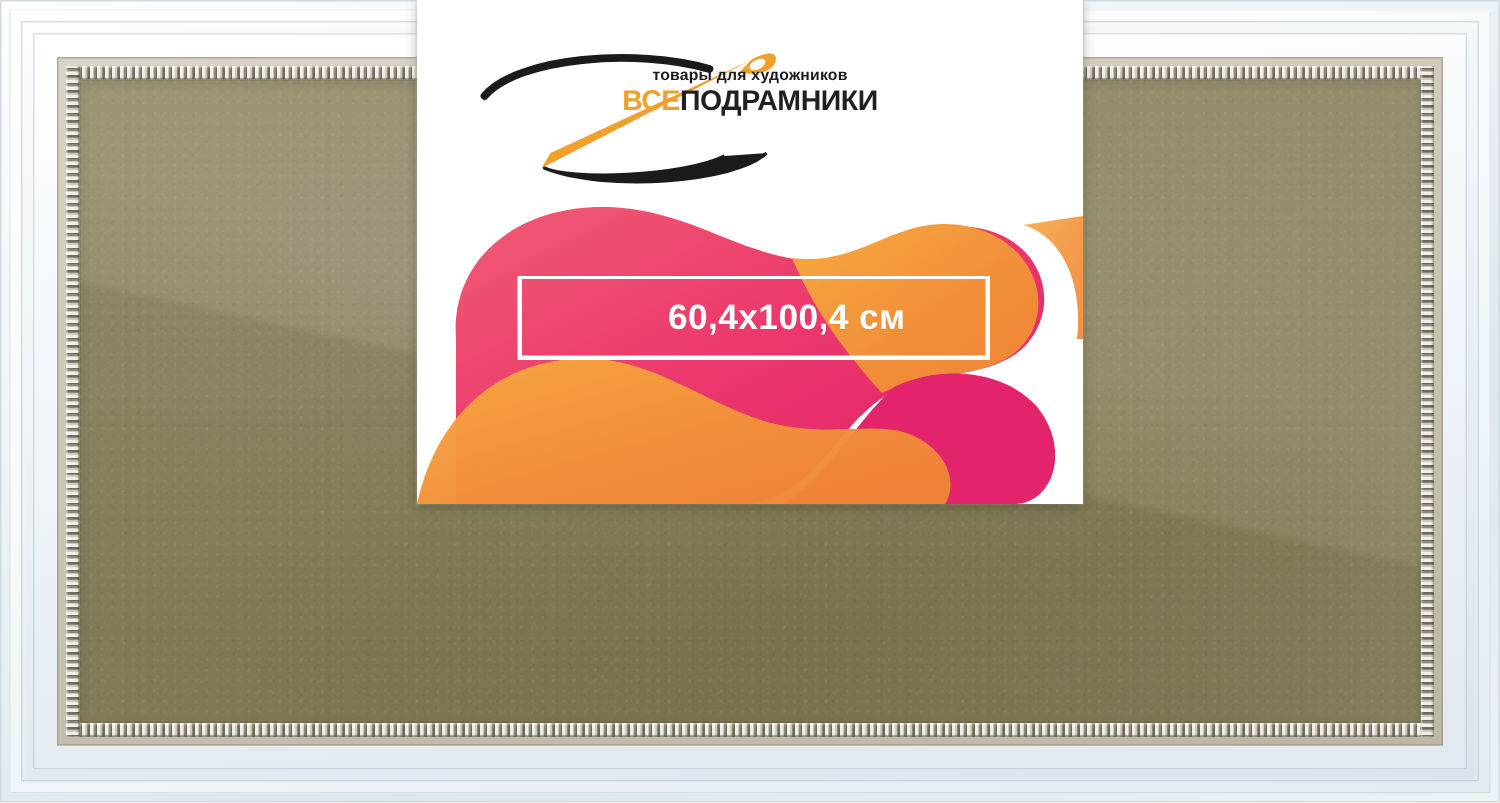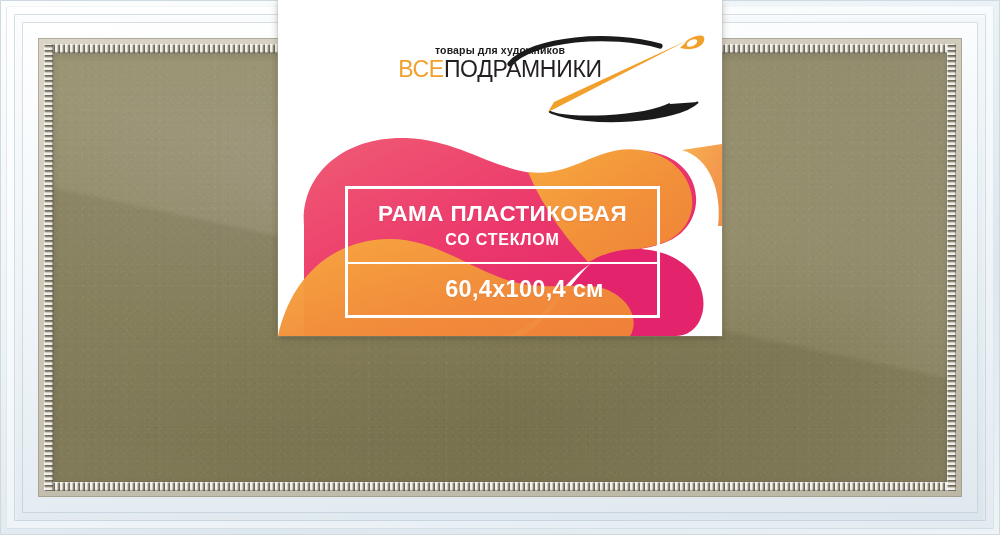--- a/index.html
+++ b/index.html
@@ -146,21 +146,21 @@
     left:278px;top:0px;
     width:444px;height:336px;
     background:#ffffff;
     overflow:hidden;
     box-shadow:0 2px 7px rgba(40,36,24,.30), 0 0 0 1px rgba(200,195,180,.25);
   }
   .card-logo{
     position:absolute;
     left:0;right:0;top:22px;
     height:108px;
-    display:flex;align-items:center;justify-content:flex-end;padding-left:27px;
+    display:flex;align-items:center;justify-content:flex-start;padding-left:27px;
   }
   .card-logo svg{display:block;}
 
   .card-art{
     position:absolute;
     left:0;right:0;top:130px;bottom:0;
     overflow:hidden;
   }
   .card-art svg{display:block;width:100%;height:100%;}
 
@@ -253,21 +253,21 @@
 
         <path d="M196 12 L 64 80 L 56 84 L 62 74 Z" fill="#F2A02C"></path>
 
         <path d="M196 12 C 206 6, 214 6, 212 13 C 210 20, 198 23, 188 20 Z" fill="#F2A02C"></path>
         <ellipse cx="200" cy="15" rx="6.5" ry="4" fill="#ffffff" transform="rotate(-28 200 15)"></ellipse>
         <ellipse cx="200" cy="15" rx="6.5" ry="4" fill="none" stroke="#F2A02C" stroke-width="1.6" transform="rotate(-28 200 15)"></ellipse>
       </svg>
 
       <div style="position:absolute;left:0;right:0;top:22px;text-align:center;">
         <div style="font-size:10.5px;font-weight:bold;color:#1b1b1b;letter-spacing:.15px;">товары для художников</div>
-        <div style="margin-top:2px;font-size:23px;font-weight:normal;letter-spacing:-.3px;line-height:1;">
+        <div style="margin-top:2px;font-size:19px;font-weight:bold;letter-spacing:-.3px;line-height:1;">
           <span style="color:#F2A02C;">ВСЕ</span><span style="color:#231F20;">ПОДРАМНИКИ</span>
         </div>
       </div>
     </div>
 
     <div class="card-art">
       <svg viewBox="0 0 444 206" preserveAspectRatio="none">
         <defs>
           <linearGradient id="gPink" x1="0" y1="0" x2="1" y2="1">
             <stop offset="0%" stop-color="#F05C74"></stop>
@@ -309,24 +309,20 @@
         <path d="M0 206
                  C 10 160, 40 118, 96 110
                  C 152 102, 190 140, 236 152
                  C 276 162, 306 150, 330 160
                  C 356 172, 360 194, 352 206 Z" fill="url(#gOrange)" opacity="0.97"></path>
 
         <path d="M404 20 C 432 28, 444 62, 440 96 L 444 96 L 444 14 Z" fill="url(#gOrange)" opacity="0.9"></path>
       </svg>
 
       <div class="boxwrap">
-        <div class="box box-top">
-          <div class="t-main">РАМА ПЛАСТИКОВАЯ</div>
-          <div class="t-sub">СО СТЕКЛОМ</div>
-        </div>
         <div class="box box-bot">
           <div class="t-size">60,4x100,4 см</div>
         </div>
       </div>
     </div>
 
   </div>
 </div>
 
 </body></html>

